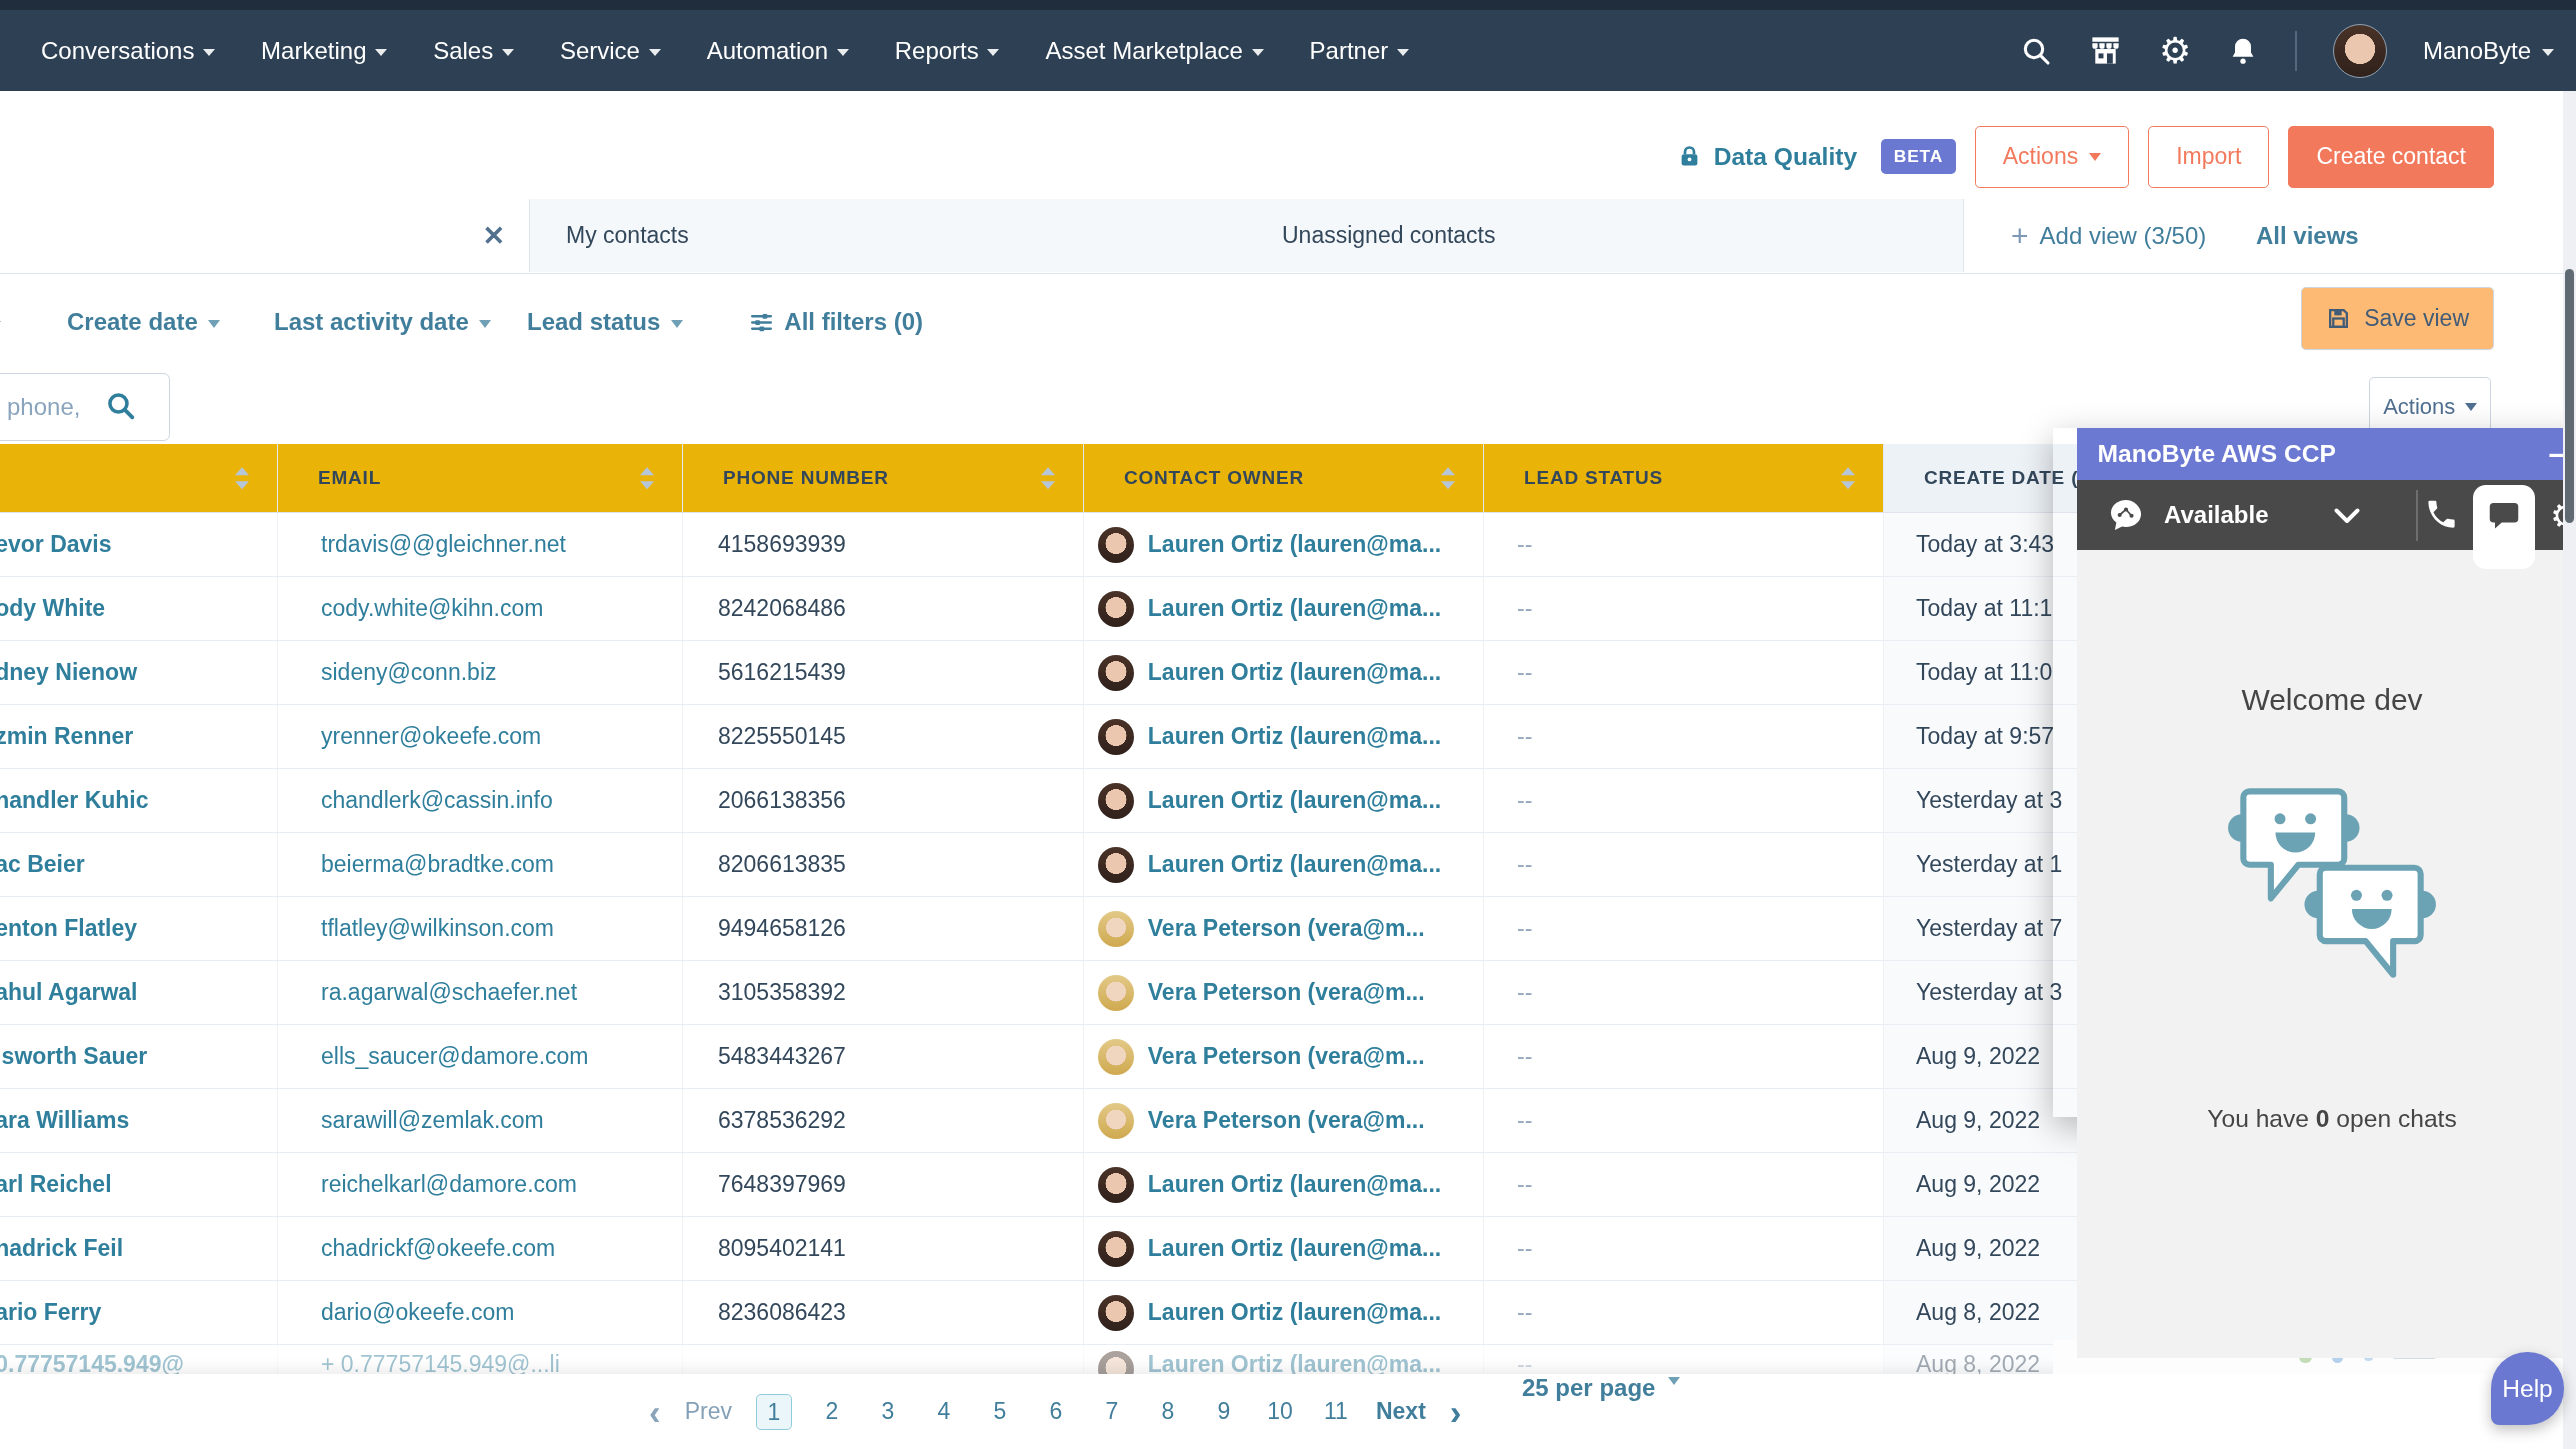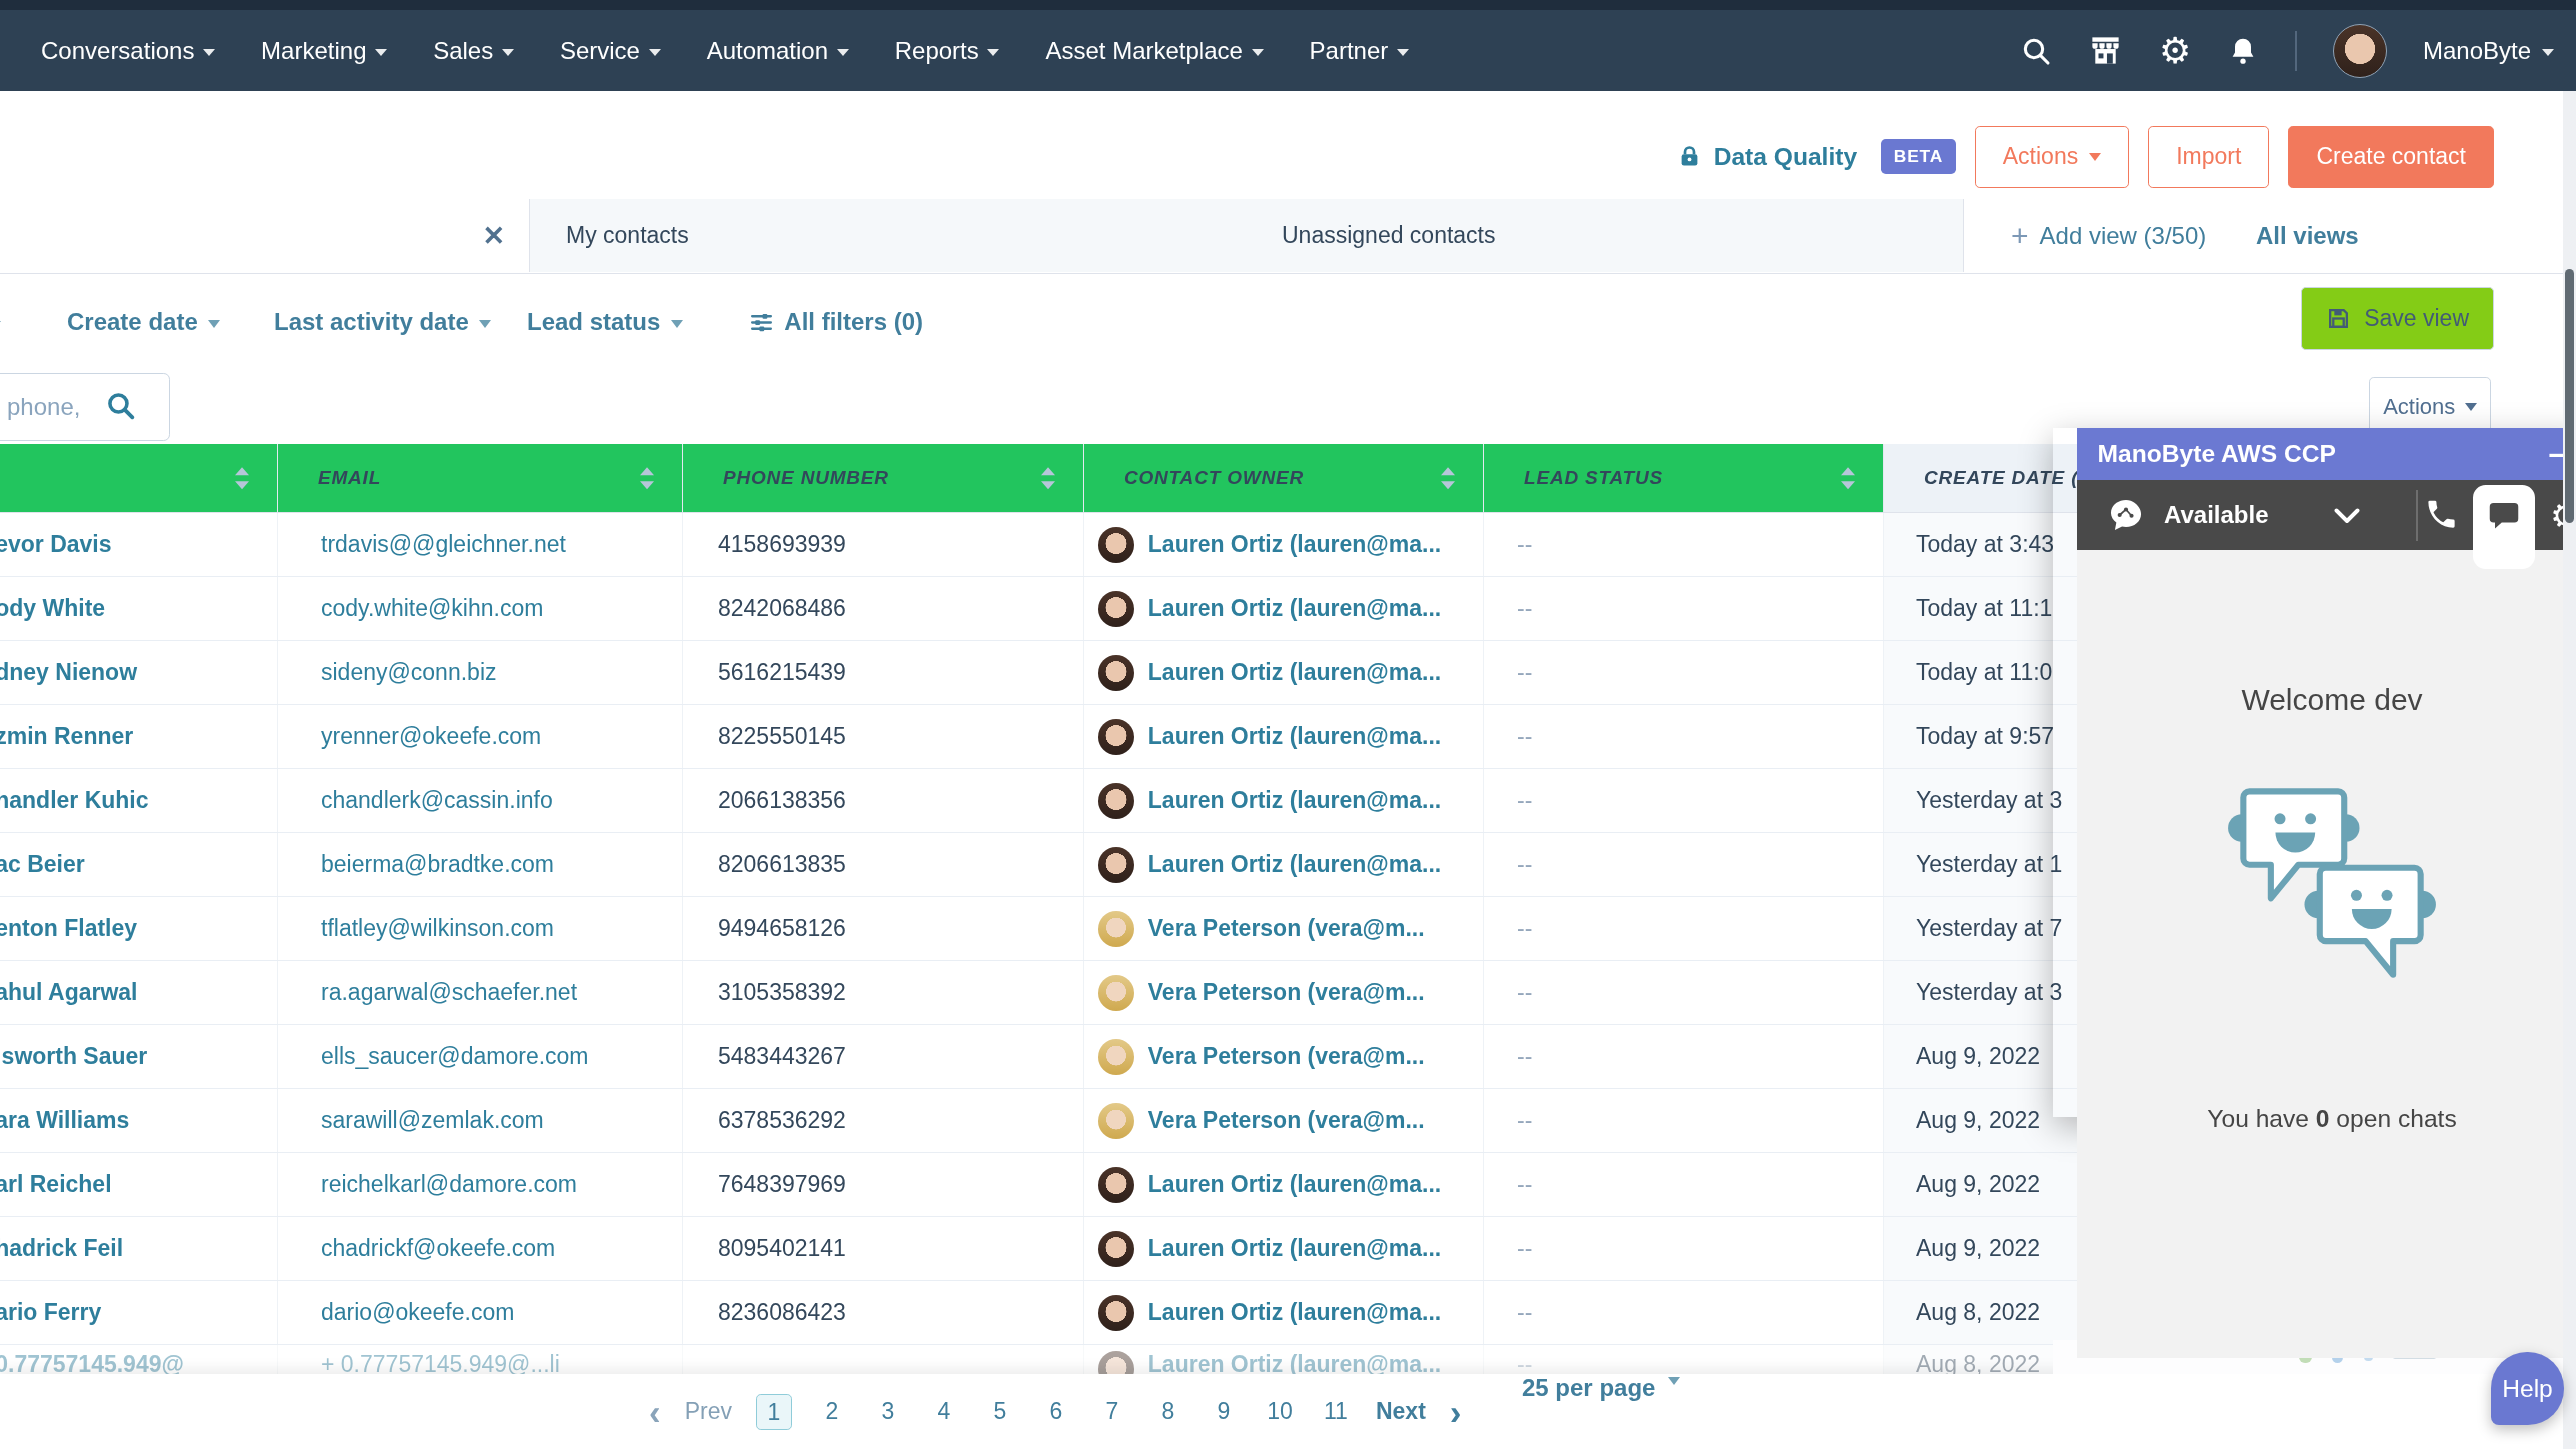--- a/index.html
+++ b/index.html
@@ -50,36 +50,36 @@
   .viewlink.all{left:2256px;font-weight:bold;}
   .plus-glyph{color:#7c98b6;font-size:30px;font-weight:normal;}
 
   
   .filters{position:absolute;top:279px;left:0;right:0;height:86px;background:#fff;}
   .filter{position:absolute;top:50%;transform:translateY(-50%);display:flex;align-items:center;gap:10.3px;
     color:#417e9c;font-size:24px;font-weight:bold;white-space:nowrap;}
   .caret-t{width:0;height:0;border-left:6.3px solid transparent;border-right:6.3px solid transparent;
     border-top:8px solid #6fa0b5;margin-top:3.2px;}
   .frag-caret{position:absolute;left:-11px;top:50%;transform:translateY(-50%);}
-  .save-view{position:absolute;right:82px;top:8px;height:63px;background:#84cc16;border:1.6px solid #cbd6e2;
+  .save-view{position:absolute;right:82px;top:8px;height:63px;background:#fdba74;border:1.6px solid #cbd6e2;
     border-radius:4.8px;color:#425b76;font-size:23px;display:flex;align-items:center;gap:12.7px;padding:6px 24px;box-sizing:border-box;}
 
   
   .search-wrap{position:absolute;top:373px;left:-135px;width:305px;height:68px;background:#fff;border:1.6px solid #cbd6e2;
     border-radius:6.3px;box-sizing:border-box;z-index:1;}
   .search-ph{position:absolute;left:141px;top:50%;transform:translateY(-50%);color:#8aa4bd;font-size:24px;}
   .search-ic{position:absolute;left:238px;top:50%;transform:translateY(-50%);}
   .actions-btn{position:absolute;top:377px;left:2369px;width:122px;height:59px;border:1.6px solid #cbd6e2;border-radius:4.8px;
     background:#fff;color:#516f90;font-size:22px;display:flex;align-items:center;justify-content:center;gap:9.5px;box-sizing:border-box;z-index:1;}
   .caret-g{width:0;height:0;border-left:6.3px solid transparent;border-right:6.3px solid transparent;border-top:8px solid #516f90;}
 
   
   .table{position:absolute;top:444px;left:0;width:2576px;height:930px;overflow:hidden;background:#fff;}
   .thead,.row{display:grid;grid-template-columns:278px 405px 401px 400px 400px 691px;}
-  .thead{height:69px;background:#22c55e;border-bottom:1.6px solid #dfe3eb;box-sizing:border-box;font-style:italic;}
+  .thead{height:69px;background:#eab308;border-bottom:1.6px solid #dfe3eb;box-sizing:border-box;}
   .th{position:relative;display:flex;align-items:center;padding-left:40px;font-size:19px;font-weight:bold;
     letter-spacing:0.8px;color:#33475b;border-right:1.6px solid #e3e9f0;box-sizing:border-box;white-space:nowrap;overflow:hidden;}
   .th.first{padding-left:0;}
   .th.date{background:#edf2f7;border-right:none;}
   .sort{position:absolute;right:28.5px;top:50%;transform:translateY(-50%);display:flex;flex-direction:column;gap:5.6px;}
   .sort i{display:block;width:0;height:0;border-left:7.1px solid transparent;border-right:7.1px solid transparent;}
   .sort .up{border-bottom:8.7px solid #b6c6d9;}
   .sort .dn{border-top:8.7px solid #b6c6d9;}
   .row{height:64px;border-bottom:1.6px solid #e9eef4;background:#fff;box-sizing:border-box;}
   .cell{display:flex;align-items:center;border-right:1.6px solid #eef2f6;box-sizing:border-box;font-size:23px;

